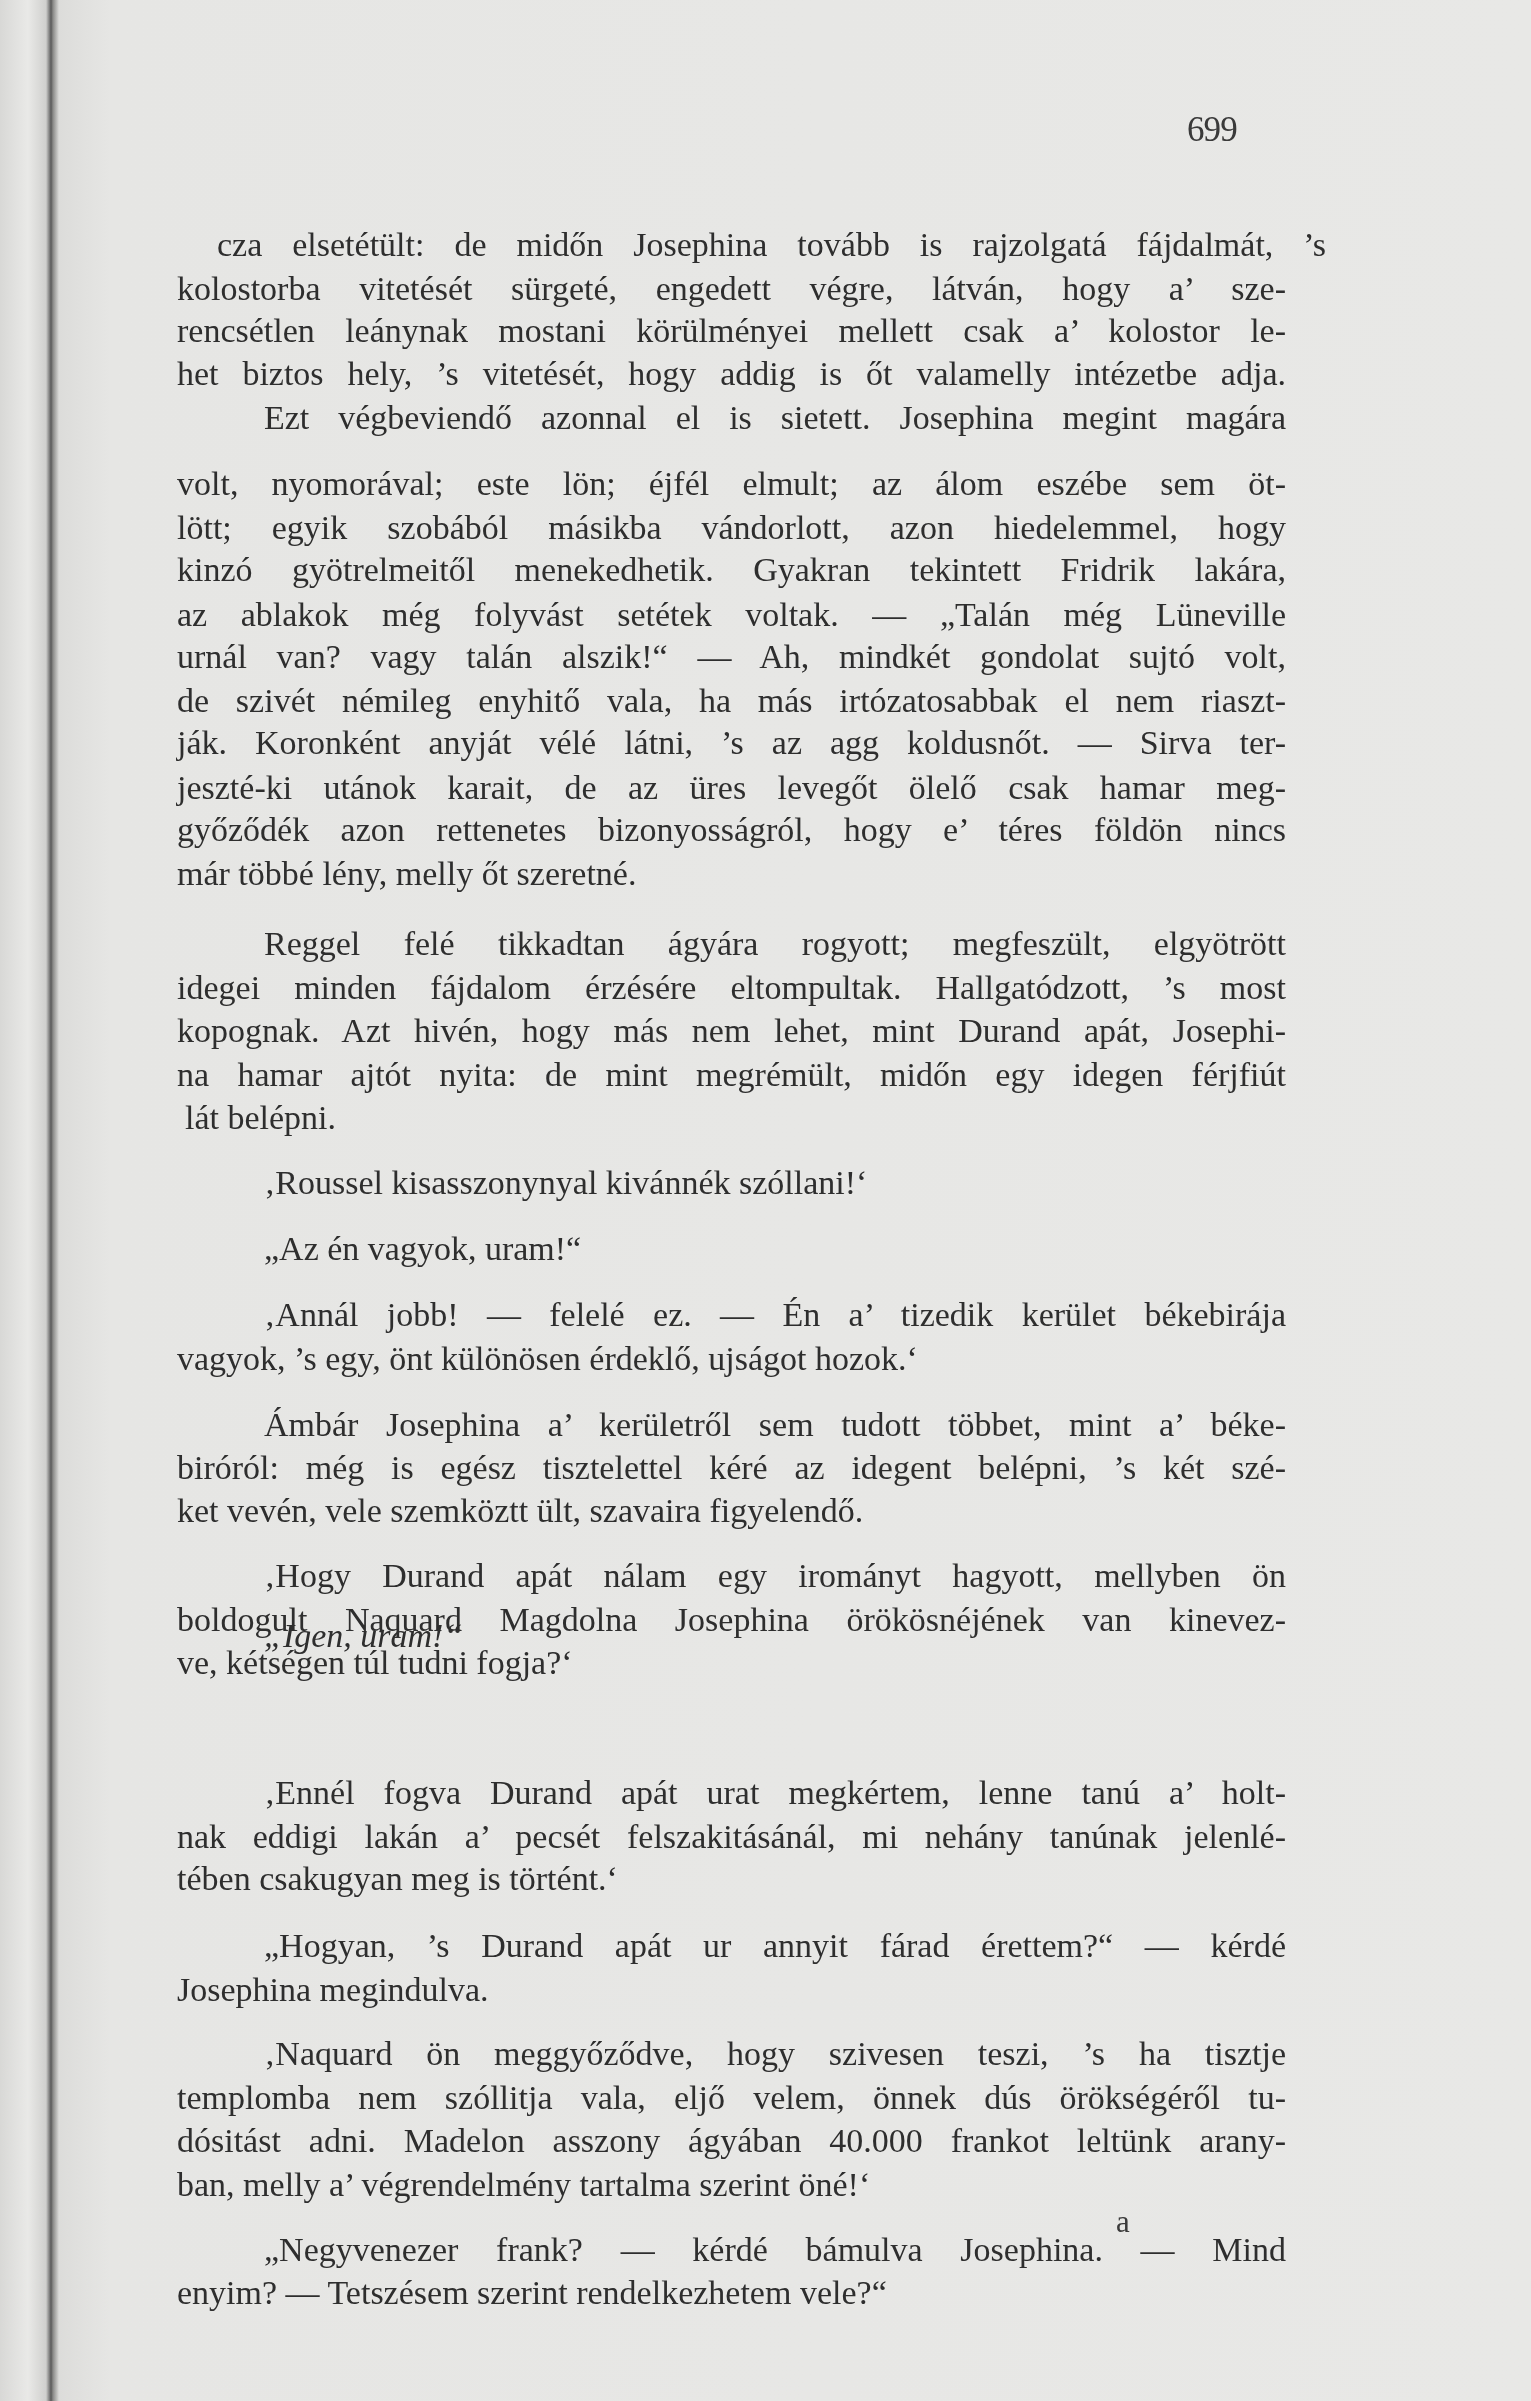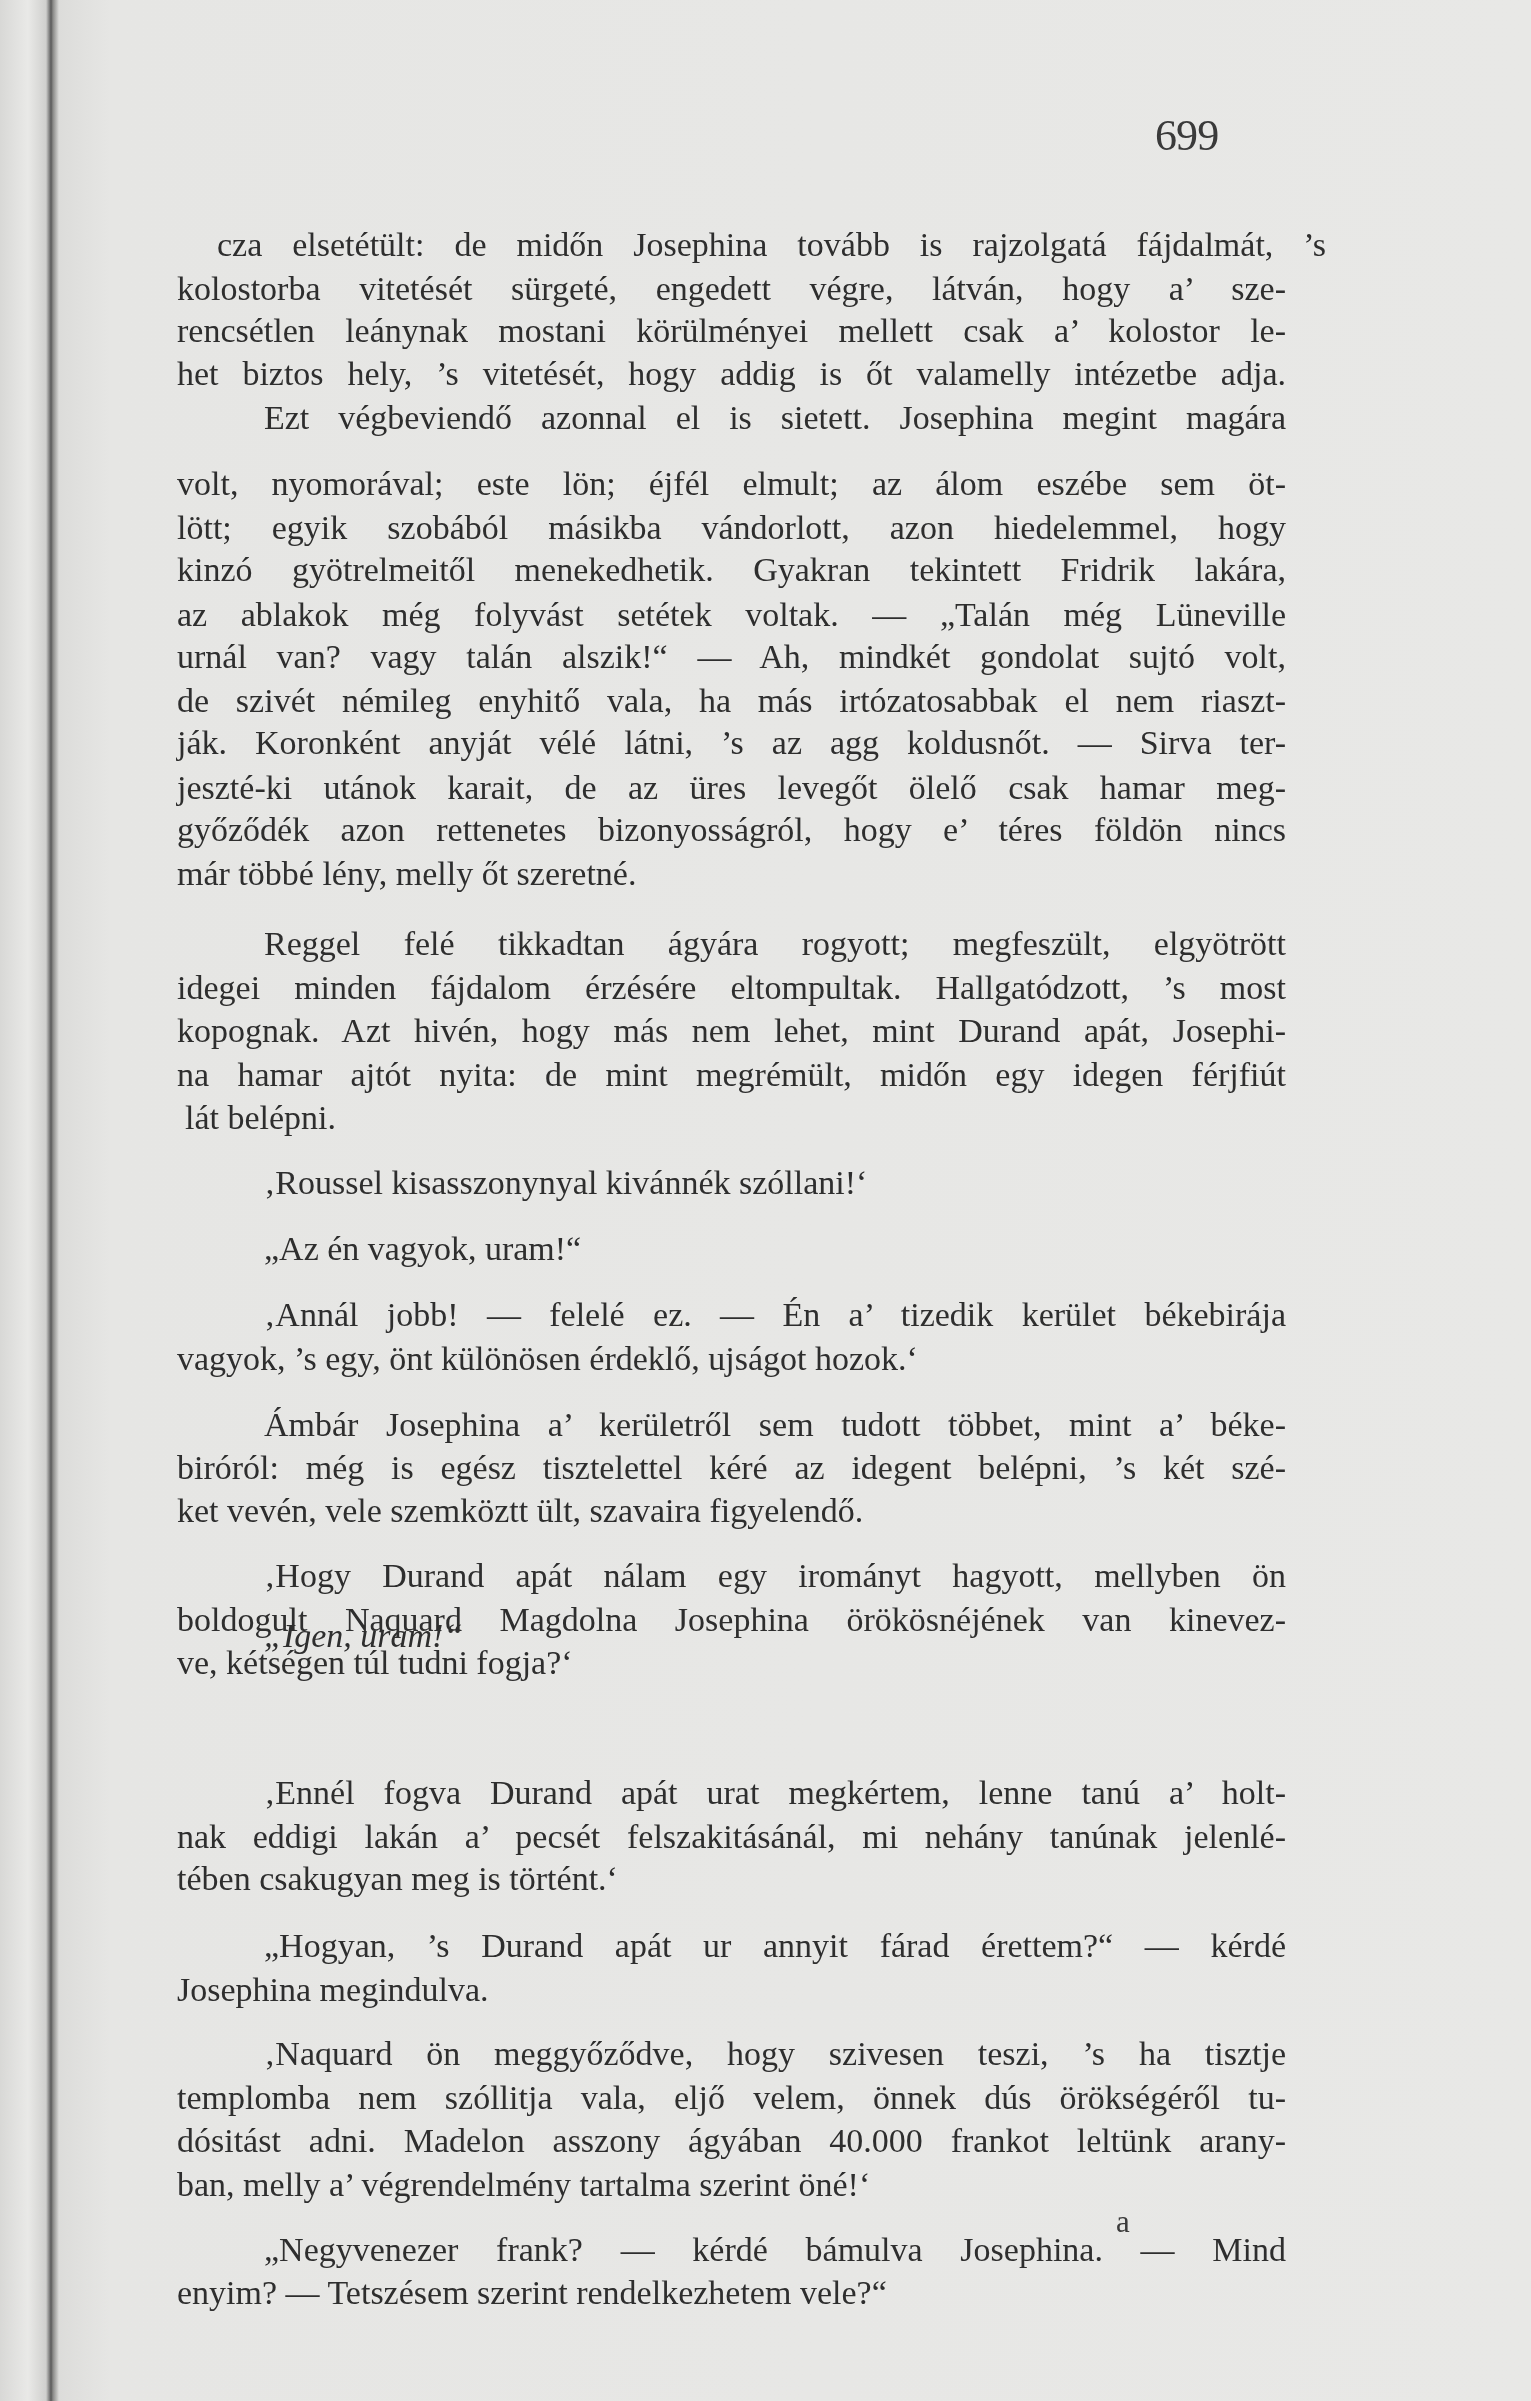--- a/index.html
+++ b/index.html
@@ -1,19 +1,19 @@
 <!DOCTYPE html>
 <html style="font-size:14.7px"><head>
 <meta charset="utf-8">
 <style>
   html,body{margin:0;padding:0;}
   body{width:1532px;height:2401px;background:#e4e4e2;position:relative;overflow:hidden;}
   .page{position:absolute;left:0;top:0;width:1532px;height:2401px;
     background:linear-gradient(90deg,#d8d8d6 0px,#e9e9e7 28px,#d0d0ce 46px,#5a5a5a 51px,#8a8a88 53px,#dcdcda 59px,#e6e6e4 110px,#e8e8e6 100%);}
-  .pagenum{position:absolute;left:1155px;top:110px;font-family:"Liberation Serif",serif;font-size:44px;color:#3a3a3a;letter-spacing:-0.9px;}
+  .pagenum{position:absolute;left:1187px;top:110px;font-family:"Liberation Serif",serif;font-size:35px;color:#3a3a3a;letter-spacing:-0.9px;}
   .line{position:absolute;left:177px;width:1109px;height:40px;font-family:"Liberation Serif",serif;font-size:34px;line-height:40px;color:#2e2e2e;
     text-align:justify;text-align-last:justify;white-space:nowrap;overflow:visible;}
   .line.short{text-align:left;text-align-last:left;}
   .line.indent{left:264px;width:1022px;}
   .catch{position:absolute;left:1116px;top:2204px;font-family:"Liberation Serif",serif;font-size:31px;color:#3a3a3a;}
 </style>
 </head>
 <body>
 
 <div class="page">

